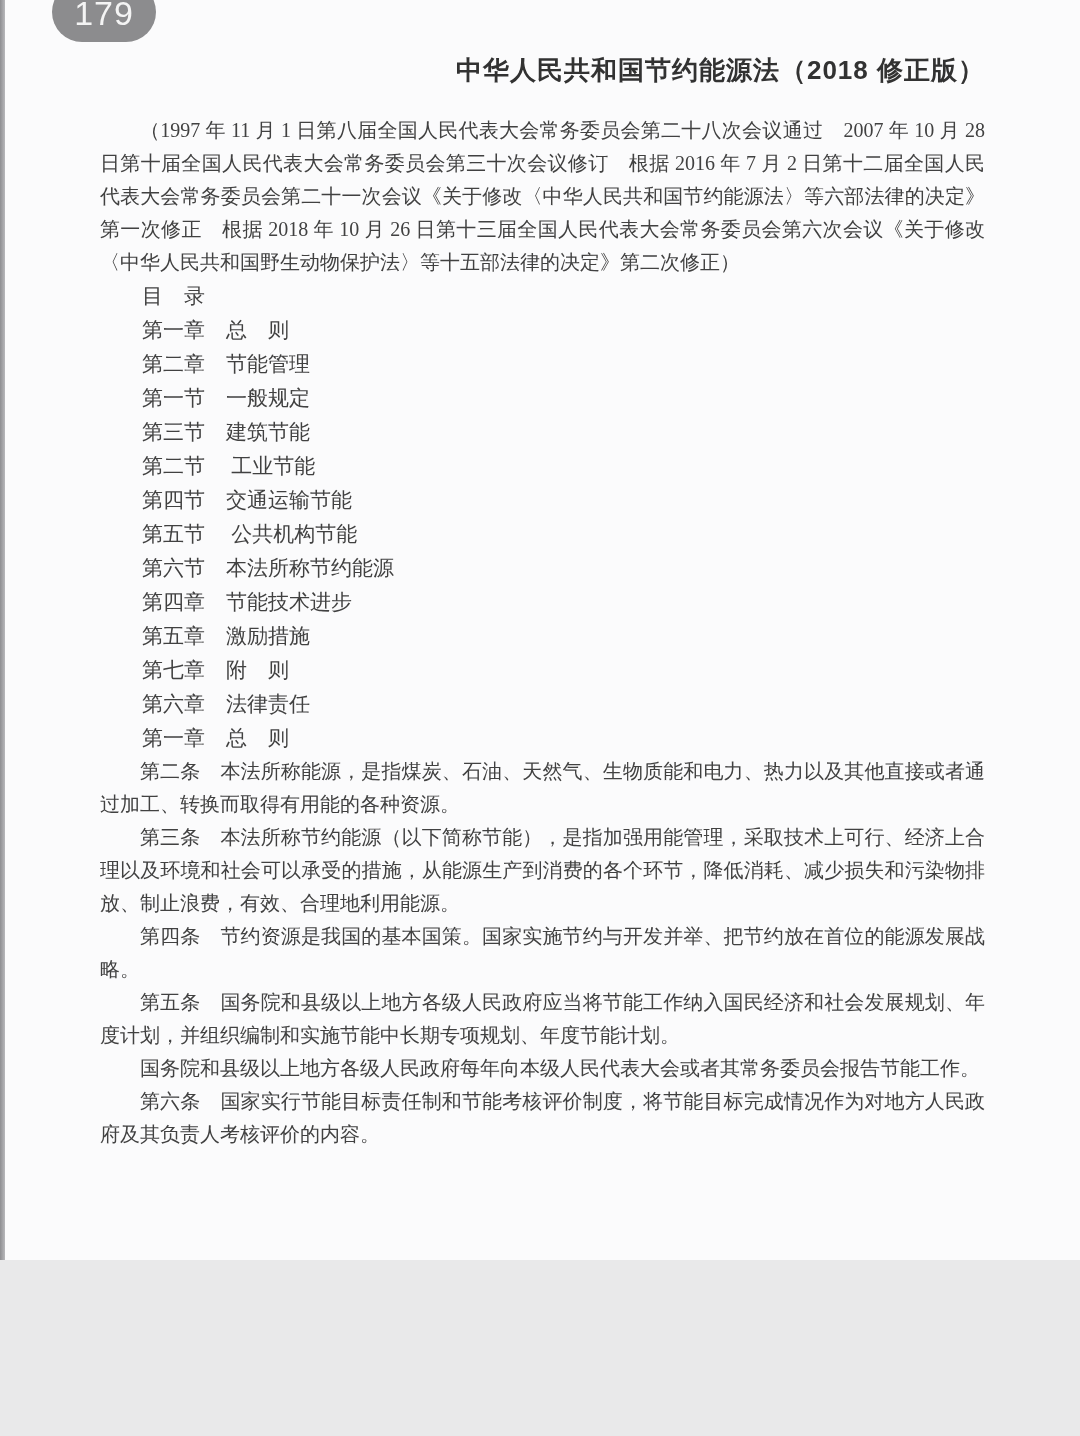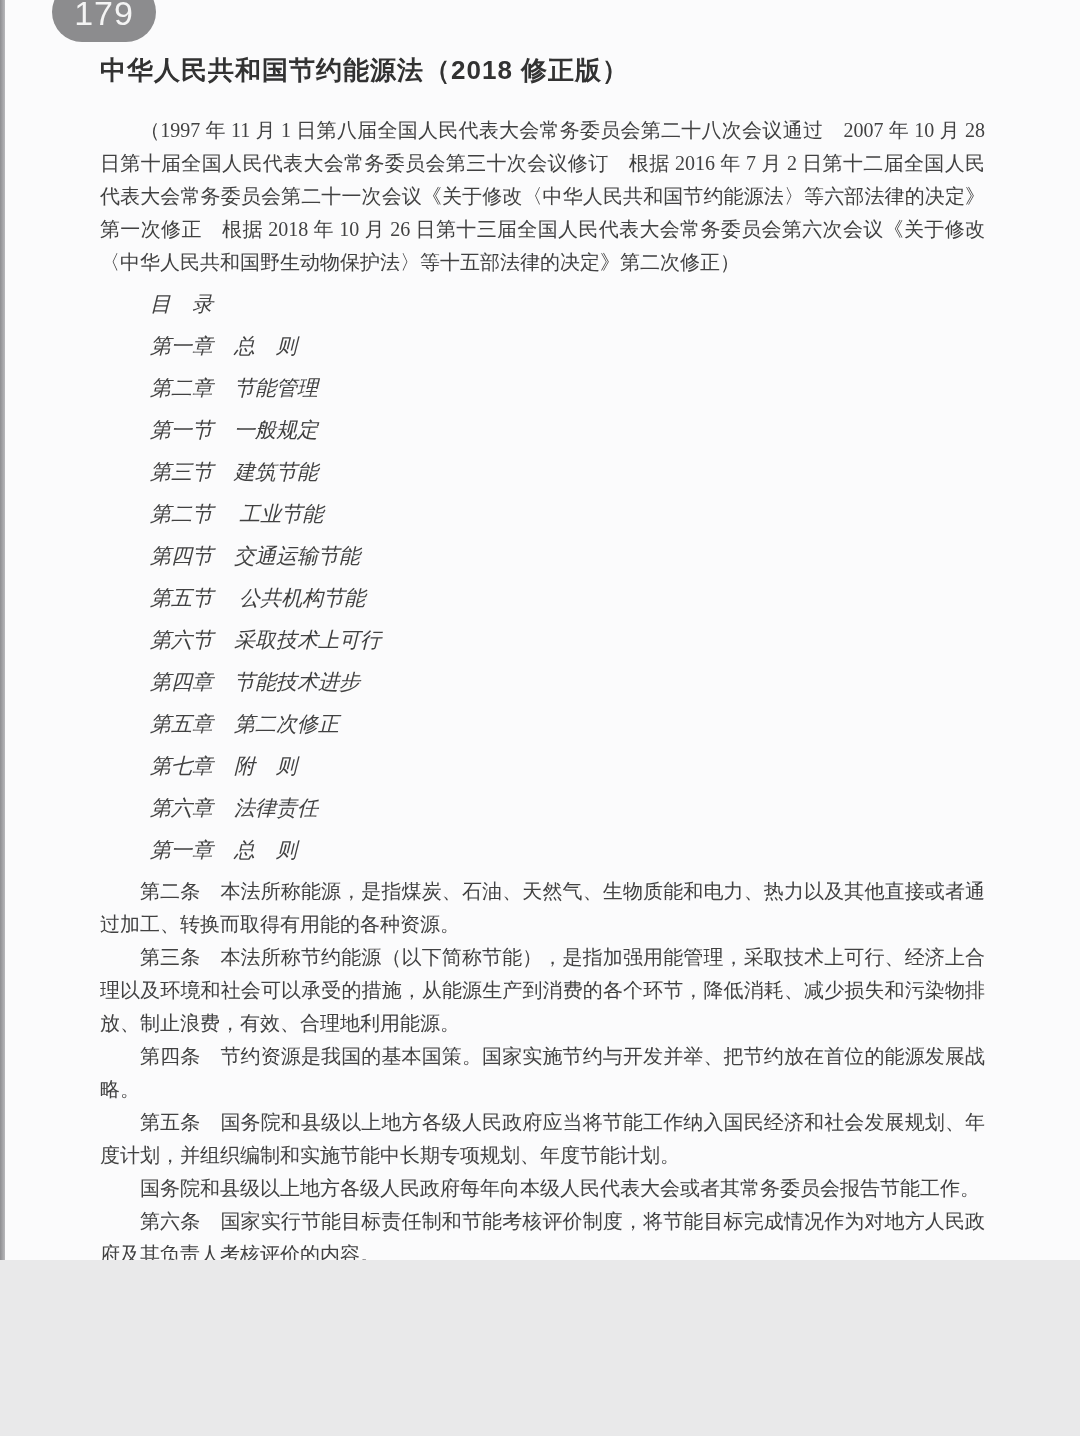--- a/index.html
+++ b/index.html
@@ -39,40 +39,39 @@
     width: 885px;
     top: 52px;
     color: #414141;
   }
   .doc-title {
     font-family: "Liberation Sans", "DejaVu Sans", sans-serif;
     font-size: 26px;
     line-height: 36px;
     font-weight: bold;
     color: #323232;
-    text-align: left;
+    text-align: right;
     letter-spacing: 1px;
     margin: 0 0 26px 0;
   }
   .para {
     font-size: 20px;
     line-height: 33px;
     margin: 0;
     text-indent: 2em;
     text-align: justify;
     color: #414141;
   }
   .toc-line {
     font-size: 21px;
     line-height: 34px;
-    margin: 8px;
+    margin: 0;
     text-indent: 2em;
     text-align: left;
     color: #414141;
-    font-style: italic;
   }
 </style>
 </head>
 <body>
 
 <div class="screen">
   <div class="left-strip"></div>
   <div class="page-badge">179</div>
 
   <div class="content">
@@ -83,23 +82,23 @@
     <p class="toc-line">目　录</p>
 
     <div>
         <p class="toc-line">第一章　总　则</p>
         <p class="toc-line">第二章　节能管理</p>
         <p class="toc-line">第一节　一般规定</p>
         <p class="toc-line">第三节　建筑节能</p>
         <p class="toc-line">第二节　 工业节能</p>
         <p class="toc-line">第四节　交通运输节能</p>
         <p class="toc-line">第五节　 公共机构节能</p>
-        <p class="toc-line">第六节　采取技术上可行</p>
+        <p class="toc-line">第六节　本法所称节约能源</p>
         <p class="toc-line">第四章　节能技术进步</p>
-        <p class="toc-line">第五章　第二次修正</p>
+        <p class="toc-line">第五章　激励措施</p>
         <p class="toc-line">第七章　附　则</p>
         <p class="toc-line">第六章　法律责任</p>
       </div>
 
     <p class="toc-line">第一章　总　则</p>
 
     <div>
         <p class="para">第二条　本法所称能源，是指煤炭、石油、天然气、生物质能和电力、热力以及其他直接或者通过加工、转换而取得有用能的各种资源。</p>
         <p class="para">第三条　本法所称节约能源（以下简称节能），是指加强用能管理，采取技术上可行、经济上合理以及环境和社会可以承受的措施，从能源生产到消费的各个环节，降低消耗、减少损失和污染物排放、制止浪费，有效、合理地利用能源。</p>
         <p class="para">第四条　节约资源是我国的基本国策。国家实施节约与开发并举、把节约放在首位的能源发展战略。</p>

